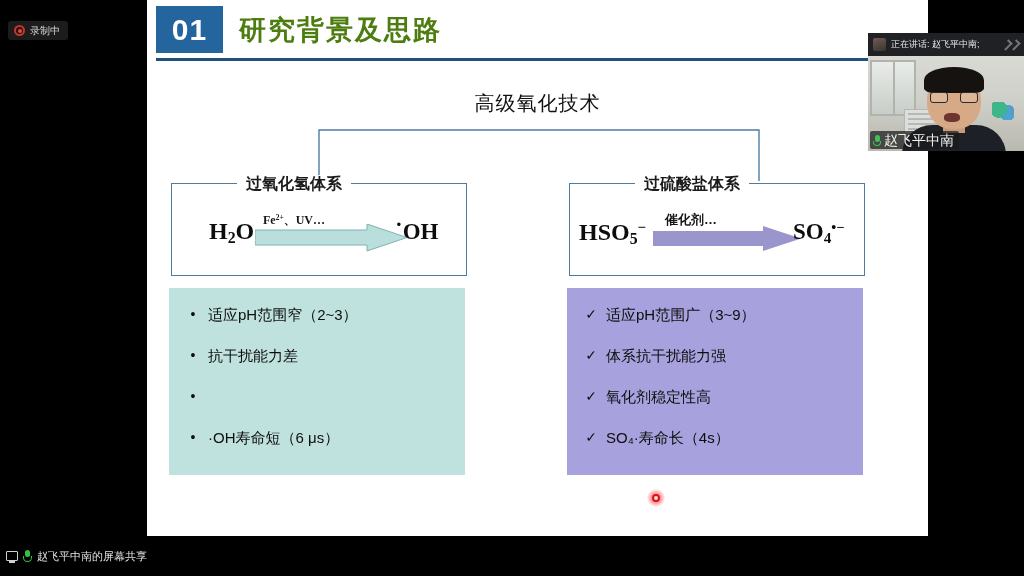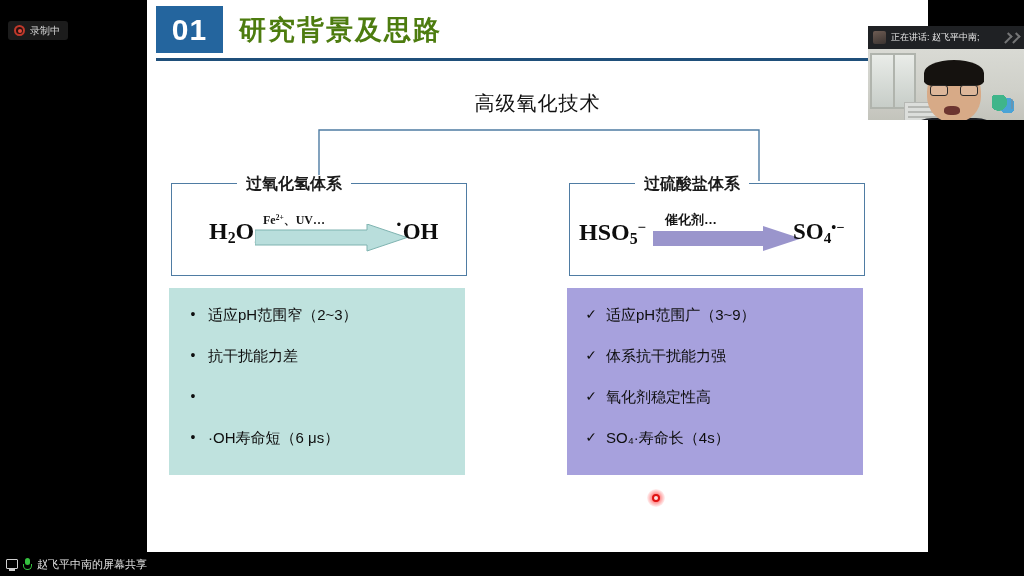--- a/index.html
+++ b/index.html
@@ -229,23 +229,23 @@
     border-radius: 50%;
     border: 2px solid #e01414;
     box-sizing: border-box;
     background: #ffdede;
   }
 
   
   #video-tile {
     position: absolute;
     left: 868px;
-    top: 26px;
+    top: 33px;
     width: 156px;
-    height: 94px;
+    height: 118px;
     background: #161616;
     overflow: hidden;
   }
   .vt-bar {
     position: absolute;
     left: 0; top: 0;
     width: 156px;
     height: 23px;
     background: #1f2124;
     display: flex;
@@ -406,32 +406,32 @@
     content: "";
     position: absolute; left: 0; top: 6px;
     width: 8px; height: 5px;
     border: 1.4px solid #3fc15a;
     border-top: none;
     border-radius: 0 0 5px 5px;
     box-sizing: border-box;
   }
   .vt-name-text {
     color: #f0f0f0;
-    font-size: 10px;
+    font-size: 14px;
     white-space: nowrap;
     line-height: 1;
   }
 
   
   #taskbar {
     position: absolute;
     left: 0;
     bottom: 0;
     width: 1024px;
-    height: 24px;
+    height: 40px;
     background: #000000;
     display: flex;
     align-items: center;
     gap: 5px;
     padding-left: 6px;
     box-sizing: border-box;
   }
   .tb-share-icon {
     width: 12px; height: 10px;
     border: 1.4px solid #cfcfcf;

